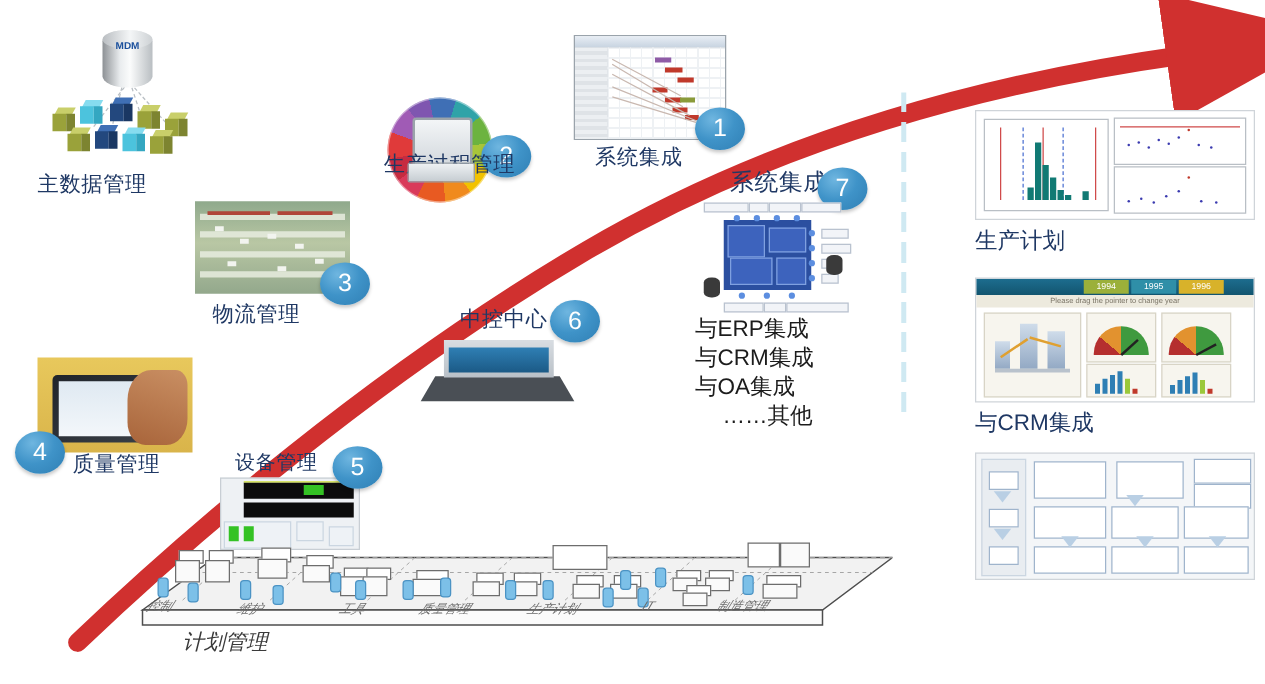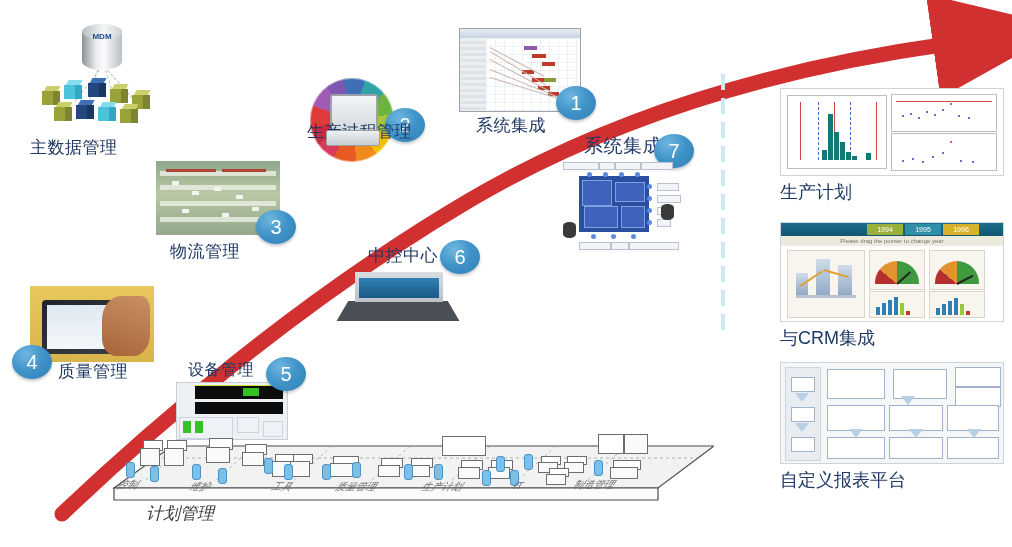--- a/index.html
+++ b/index.html
@@ -333,20 +333,26 @@
     <div class="db" style="left:2px;top:62px;"></div>
     <div class="db" style="left:100px;top:44px;"></div>
     <div class="pin" style="left:30px;top:74px;"></div>
     <div class="pin" style="left:50px;top:74px;"></div>
     <div class="pin" style="left:70px;top:74px;"></div>
     <div class="tag" style="left:18px;top:82px;width:30px;"></div>
     <div class="tag" style="left:50px;top:82px;width:16px;"></div>
     <div class="tag" style="left:68px;top:82px;width:48px;"></div>
   </div>
 
+  <div class="sysList">
+    <div>与ERP集成</div>
+    <div>与CRM集成</div>
+    <div>与OA集成</div>
+    <div class="ell">……其他</div>
+  </div>
 
   <div class="panel" style="left:780px;top:88px;width:222px;height:86px;">
     <div class="spcL">
       <div class="vline red" style="left:12px;"></div>
       <div class="vline blue" style="left:30px;border-left:1px dashed #4a6fd0;"></div>
       <div class="vline red" style="left:46px;"></div>
       <div class="vline blue" style="left:62px;border-left:1px dashed #4a6fd0;"></div>
       <div class="vline red" style="left:88px;"></div>
       <div class="spcBar" style="left:34px;width:5px;height:10px;"></div>
       <div class="spcBar" style="left:40px;width:5px;height:46px;"></div>
@@ -444,21 +450,20 @@
 
     <div class="rp" style="left:46px;top:74px;width:56px;height:20px;"></div>
     <div class="rp" style="left:108px;top:74px;width:52px;height:20px;"></div>
     <div class="rp" style="left:166px;top:74px;width:50px;height:20px;"></div>
 
     <div class="arrowD" style="left:68px;top:66px;"></div>
     <div class="arrowD" style="left:128px;top:66px;"></div>
     <div class="arrowD" style="left:186px;top:66px;"></div>
     <div class="arrowD" style="left:120px;top:33px;"></div>
   </div>
-  <div class="ttl" style="left:780px;top:468px;">自定义报表平台</div>
 
   <div id="floor">
     <svg width="628" height="80" style="position:absolute;left:0;top:0;">
       <polygon points="28,56 86,14 628,14 572,56" fill="#f2f2f2" stroke="#4d4d4d" stroke-width="1.2"></polygon>
       <polygon points="28,56 28,68 572,68 572,56" fill="#fbfbfb" stroke="#4d4d4d" stroke-width="1.2"></polygon>
       <line x1="86" y1="14" x2="628" y2="14" stroke="#9a9a9a" stroke-width="1" stroke-dasharray="4,3"></line>
       <line x1="70" y1="26" x2="612" y2="26" stroke="#9a9a9a" stroke-width=".7" stroke-dasharray="3,3"></line>
       <g stroke="#a8a8a8" stroke-width=".8" stroke-dasharray="3,3">
         <line x1="98" y1="14" x2="58" y2="50"></line>
         <line x1="168" y1="14" x2="128" y2="50"></line>

